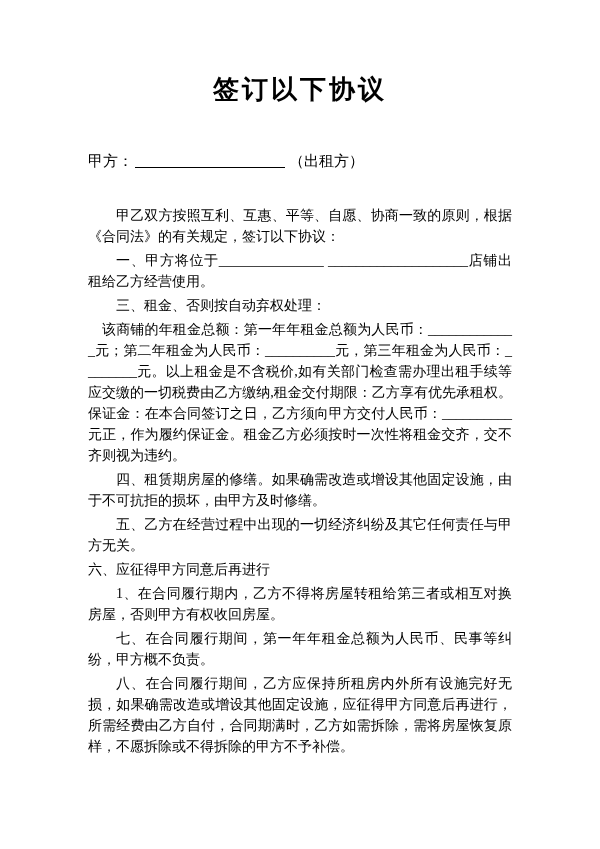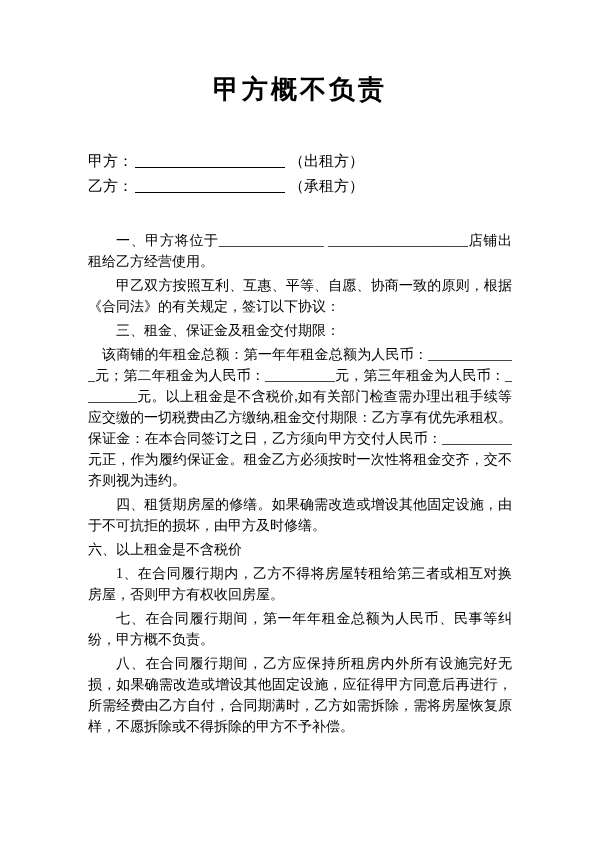--- a/index.html
+++ b/index.html
@@ -46,37 +46,35 @@
   }
   .para.sub { text-indent: 1em; }
   .para.flush { text-indent: 0; }
 </style>
 </head>
 <body>
 
 <div class="page">
   <div class="content">
 
-    <h1 class="doc-title">甲方概不负责</h1>
+    <h1 class="doc-title">签订以下协议</h1>
 
     <div class="party-line">
       <span>甲方：</span><span class="party-blank"></span><span>（出租方）</span>
     </div>
 
-    <div class="party-line">
-      <span>乙方：</span><span class="party-blank"></span><span>（承租方）</span>
-    </div>
 
     <div class="body">
+      <p class="para">甲乙双方按照互利、互惠、平等、自愿、协商一致的原则，根据《合同法》的有关规定，签订以下协议：</p>
       <p class="para">一、甲方将位于_______________ ____________________店铺出租给乙方经营使用。</p>
-      <p class="para">甲乙双方按照互利、互惠、平等、自愿、协商一致的原则，根据《合同法》的有关规定，签订以下协议：</p>
-      <p class="para">三、租金、保证金及租金交付期限：</p>
+      <p class="para">三、租金、否则按自动弃权处理：</p>
       <p class="para sub">该商铺的年租金总额：第一年年租金总额为人民币：_____________元；第二年租金为人民币：__________元，第三年租金为人民币：________元。以上租金是不含税价,如有关部门检查需办理出租手续等应交缴的一切税费由乙方缴纳,租金交付期限：乙方享有优先承租权。保证金：在本合同签订之日，乙方须向甲方交付人民币：__________元正，作为履约保证金。租金乙方必须按时一次性将租金交齐，交不齐则视为违约。</p>
       <p class="para">四、租赁期房屋的修缮。如果确需改造或增设其他固定设施，由于不可抗拒的损坏，由甲方及时修缮。</p>
-      <p class="para flush">六、以上租金是不含税价</p>
+      <p class="para">五、乙方在经营过程中出现的一切经济纠纷及其它任何责任与甲方无关。</p>
+      <p class="para flush">六、应征得甲方同意后再进行</p>
       <p class="para">1、在合同履行期内，乙方不得将房屋转租给第三者或相互对换房屋，否则甲方有权收回房屋。</p>
       <p class="para">七、在合同履行期间，第一年年租金总额为人民币、民事等纠纷，甲方概不负责。</p>
       <p class="para">八、在合同履行期间，乙方应保持所租房内外所有设施完好无损，如果确需改造或增设其他固定设施，应征得甲方同意后再进行，所需经费由乙方自付，合同期满时，乙方如需拆除，需将房屋恢复原样，不愿拆除或不得拆除的甲方不予补偿。</p>
 
     </div>
 
   </div>
 </div>
 
 </body></html>

